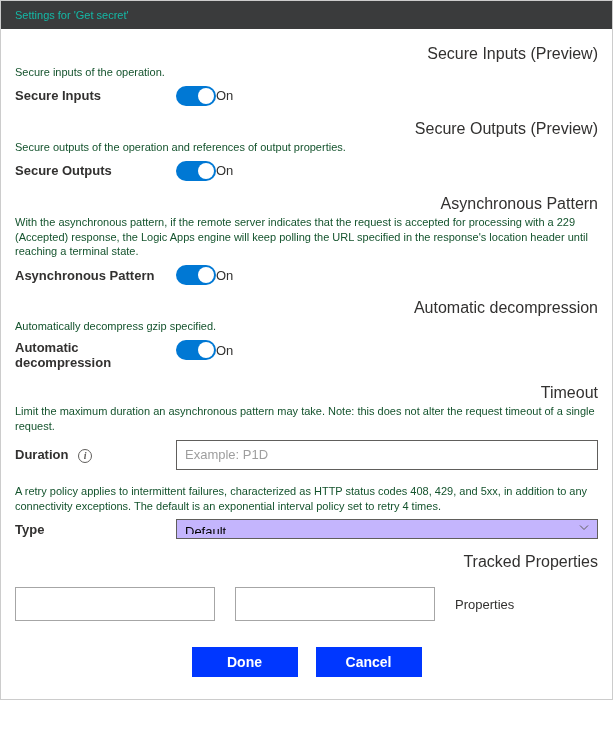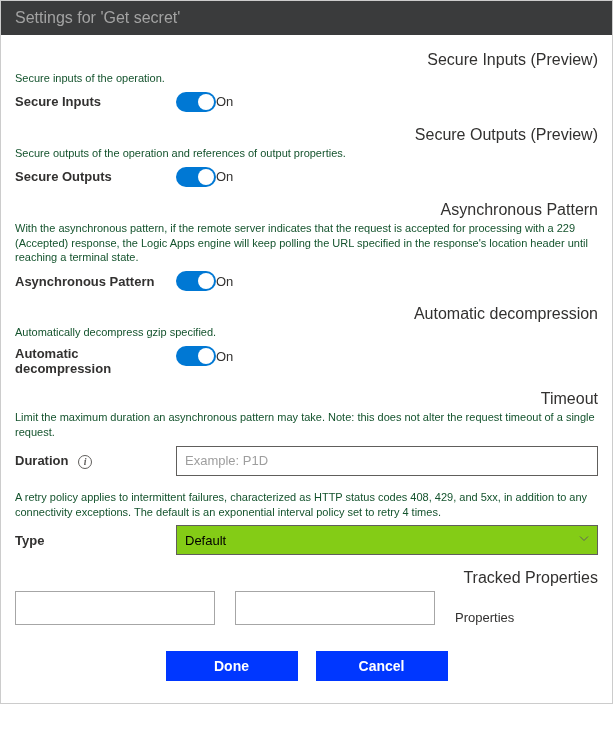--- a/index.html
+++ b/index.html
@@ -6,23 +6,23 @@
     body {
       font-family: "Segoe UI", Arial, sans-serif;
       font-size: 13px;
       color: #323130;
       background: #fff;
       width: 613px;
       border: 1px solid #ccc;
     }
     .titlebar {
       background: #3a3b3c;
-      color: #a3a3a3;
+      color: #14b8a6;
       padding: 8px 14px;
-      font-size: 16px;
+      font-size: 11px;
     }
     .content {
       padding: 16px 14px 14px 14px;
     }
     .section { margin-bottom: 14px; }
     .section-title {
       font-size: 16px;
       font-weight: 400;
       color: #323130;
       margin-bottom: 2px;
@@ -90,59 +90,59 @@
       font-size: 13px;
       color: #323130;
     }
     .text-input::placeholder { color: #9e9e9e; }
     .select-wrap {
       flex: 1;
       position: relative;
     }
     .select {
       width: 100%;
-      height: 30px;
+      height: 20px;
       padding: 4px 28px 4px 8px;
       border: 1px solid #605e5c;
       font-family: inherit;
       font-size: 13px;
-      background: #84cc16;
+      background: #c4b5fd;
       appearance: none;
       cursor: pointer;
     }
     .select-chevron {
       position: absolute;
       right: 8px;
       top: 50%;
       transform: translateY(-50%);
       pointer-events: none;
     }
     .tracked-row {
       display: flex;
-      align-items: flex-end;
+      align-items: center;
       gap: 20px;
-      margin-top: 4px;
+      margin-top: 16px;
     }
     .tracked-input {
       width: 200px;
       height: 34px;
       border: 1px solid #a6a6a6;
       padding: 4px 8px;
       font-family: inherit;
       font-size: 13px;
     }
     .prop-label { font-size: 13px; }
     .buttons {
       display: flex;
       justify-content: center;
       gap: 18px;
       margin: 26px 0 8px 0;
     }
     .btn {
-      width: 132px;
+      width: 106px;
       height: 30px;
       background: #0037ff;
       color: #fff;
       border: none;
       font-family: inherit;
       font-size: 14px;
       font-weight: 600;
       cursor: pointer;
     }
   </style>

